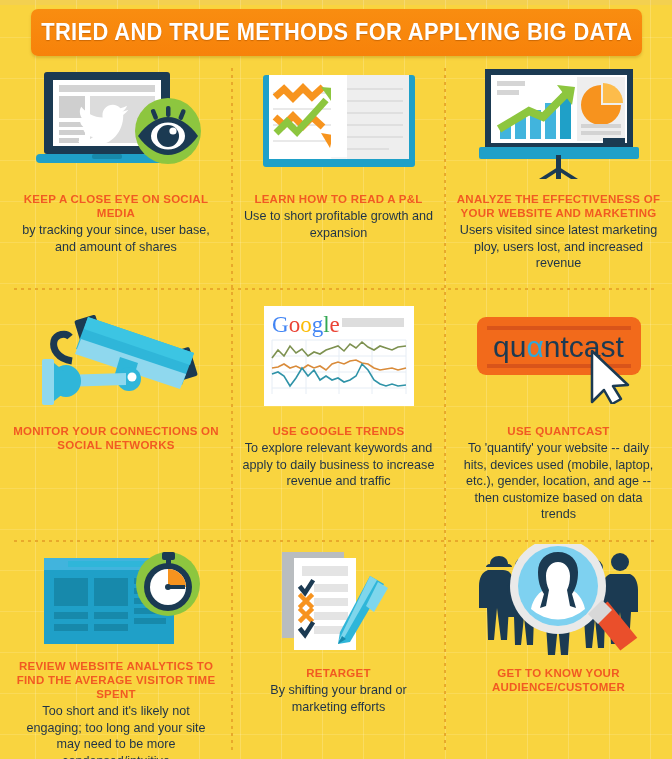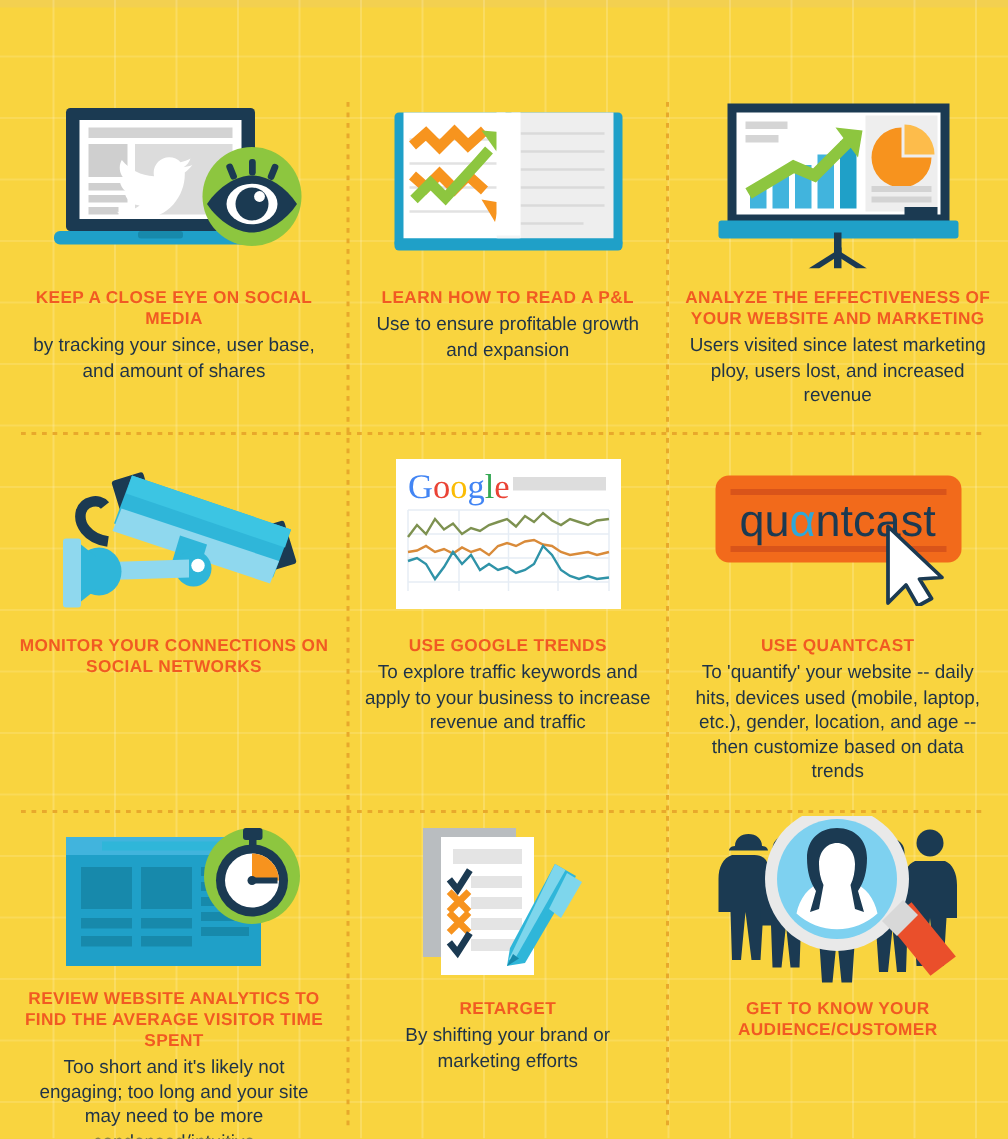--- a/index.html
+++ b/index.html
@@ -113,20 +113,23 @@
   
   svg{display:block;}
 </style>
 </head>
 <body>
 
 <div id="page">
   <div id="topstrip"></div>
   <div id="grid"></div>
 
+  <div id="header">
+    <div id="header-title">TRIED AND TRUE METHODS FOR APPLYING BIG DATA</div>
+  </div>
 
   <div class="vdiv" style="left:231px;top:68px;height:686px;"></div>
   <div class="vdiv" style="left:444px;top:68px;height:686px;"></div>
   <div class="hdiv" style="left:14px;top:288px;width:644px;"></div>
   <div class="hdiv" style="left:14px;top:540px;width:644px;"></div>
 
   <div id="cells">
 
     <div class="cell r1">
       <div class="art">
@@ -182,21 +185,21 @@
           <path d="M16 28l9 8 9-9 10 10 9-9 11 10" fill="none" stroke="#f7941e" stroke-width="7" stroke-linejoin="miter" transform="translate(0,18)"></path>
           <path d="M17 62l11-11 10 10 10-11 11-12 8-9" fill="none" stroke="#8dc63f" stroke-width="7" stroke-linejoin="miter"></path>
           <path d="M62 16l12 1-2 13z" fill="#8dc63f"></path>
           <path d="M62 66l12 2-3 13z" fill="#f7941e" transform="translate(0,-4)"></path>
           <rect x="72" y="4" width="16" height="84" fill="#ffffff"></rect>
           <path d="M72 86c0 6 16 6 16 0z" fill="#f5f5f5"></path>
           <rect x="4" y="88" width="152" height="8" rx="3" fill="#1fa0c8"></rect>
         </svg>
       </div>
       <div class="heading">LEARN HOW TO READ A P&amp;L</div>
-      <div class="body">Use to ensure profitable growth and expansion</div>
+      <div class="body">Use to short profitable growth and expansion</div>
     </div>
 
     <div class="cell r1">
       <div class="art">
         <svg width="175" height="112" viewBox="0 0 175 112">
           <rect x="14" y="2" width="148" height="80" fill="#1b3a52"></rect>
           <rect x="20" y="8" width="136" height="68" fill="#ffffff"></rect>
           <rect x="26" y="14" width="28" height="5" fill="#d5d5d5"></rect>
           <rect x="26" y="23" width="22" height="5" fill="#d5d5d5"></rect>
           <rect x="29" y="58" width="11" height="14" fill="#41b4dd"></rect>
@@ -262,21 +265,21 @@
             <line x1="75" y1="34" x2="75" y2="88"></line>
             <line x1="108" y1="34" x2="108" y2="88"></line>
             <line x1="142" y1="34" x2="142" y2="88"></line>
           </g>
           <polyline points="8,52 14,44 20,50 26,40 32,47 38,43 44,50 50,46 56,48 62,44 68,42 74,40 80,45 86,38 92,42 98,36 104,41 110,44 116,40 122,42 128,44 134,41 142,40" fill="none" stroke="#7d9150" stroke-width="1.6"></polyline>
           <polyline points="8,62 14,61 20,58 26,62 32,60 38,63 44,59 50,62 56,60 62,64 68,58 74,56 80,58 86,55 92,54 98,57 104,58 110,62 116,64 122,63 128,62 134,64 142,62" fill="none" stroke="#d98b3a" stroke-width="1.6"></polyline>
           <polyline points="8,68 14,66 20,70 26,80 32,72 38,62 44,70 50,64 56,74 62,70 68,74 74,72 80,76 86,74 92,70 98,58 104,64 110,74 116,78 122,80 128,78 134,80 142,79" fill="none" stroke="#2f93a8" stroke-width="1.6"></polyline>
         </svg>
       </div>
       <div class="heading">USE GOOGLE TRENDS</div>
-      <div class="body">To explore traffic keywords and apply to your business to increase revenue and traffic</div>
+      <div class="body">To explore relevant keywords and apply to daily business to increase revenue and traffic</div>
     </div>
 
     <div class="cell r2">
       <div class="art">
         <svg width="180" height="95" viewBox="0 0 180 95">
           <rect x="8" y="8" width="164" height="58" rx="9" fill="#f26a1b"></rect>
           <rect x="18" y="17" width="144" height="4" fill="#d9541a"></rect>
           <rect x="18" y="55" width="144" height="4" fill="#d9541a"></rect>
           <text x="24" y="48" font-family="Liberation Sans, sans-serif" font-size="30" fill="#1b3a52">qu<tspan fill="#2fa8d8">α</tspan>ntcast</text>
           <path d="M123 42 L123 93 L135 81 L143 95 L152 90 L144 77 L159 76 Z" fill="#ffffff" stroke="#1b3a52" stroke-width="2.5" stroke-linejoin="round"></path>

